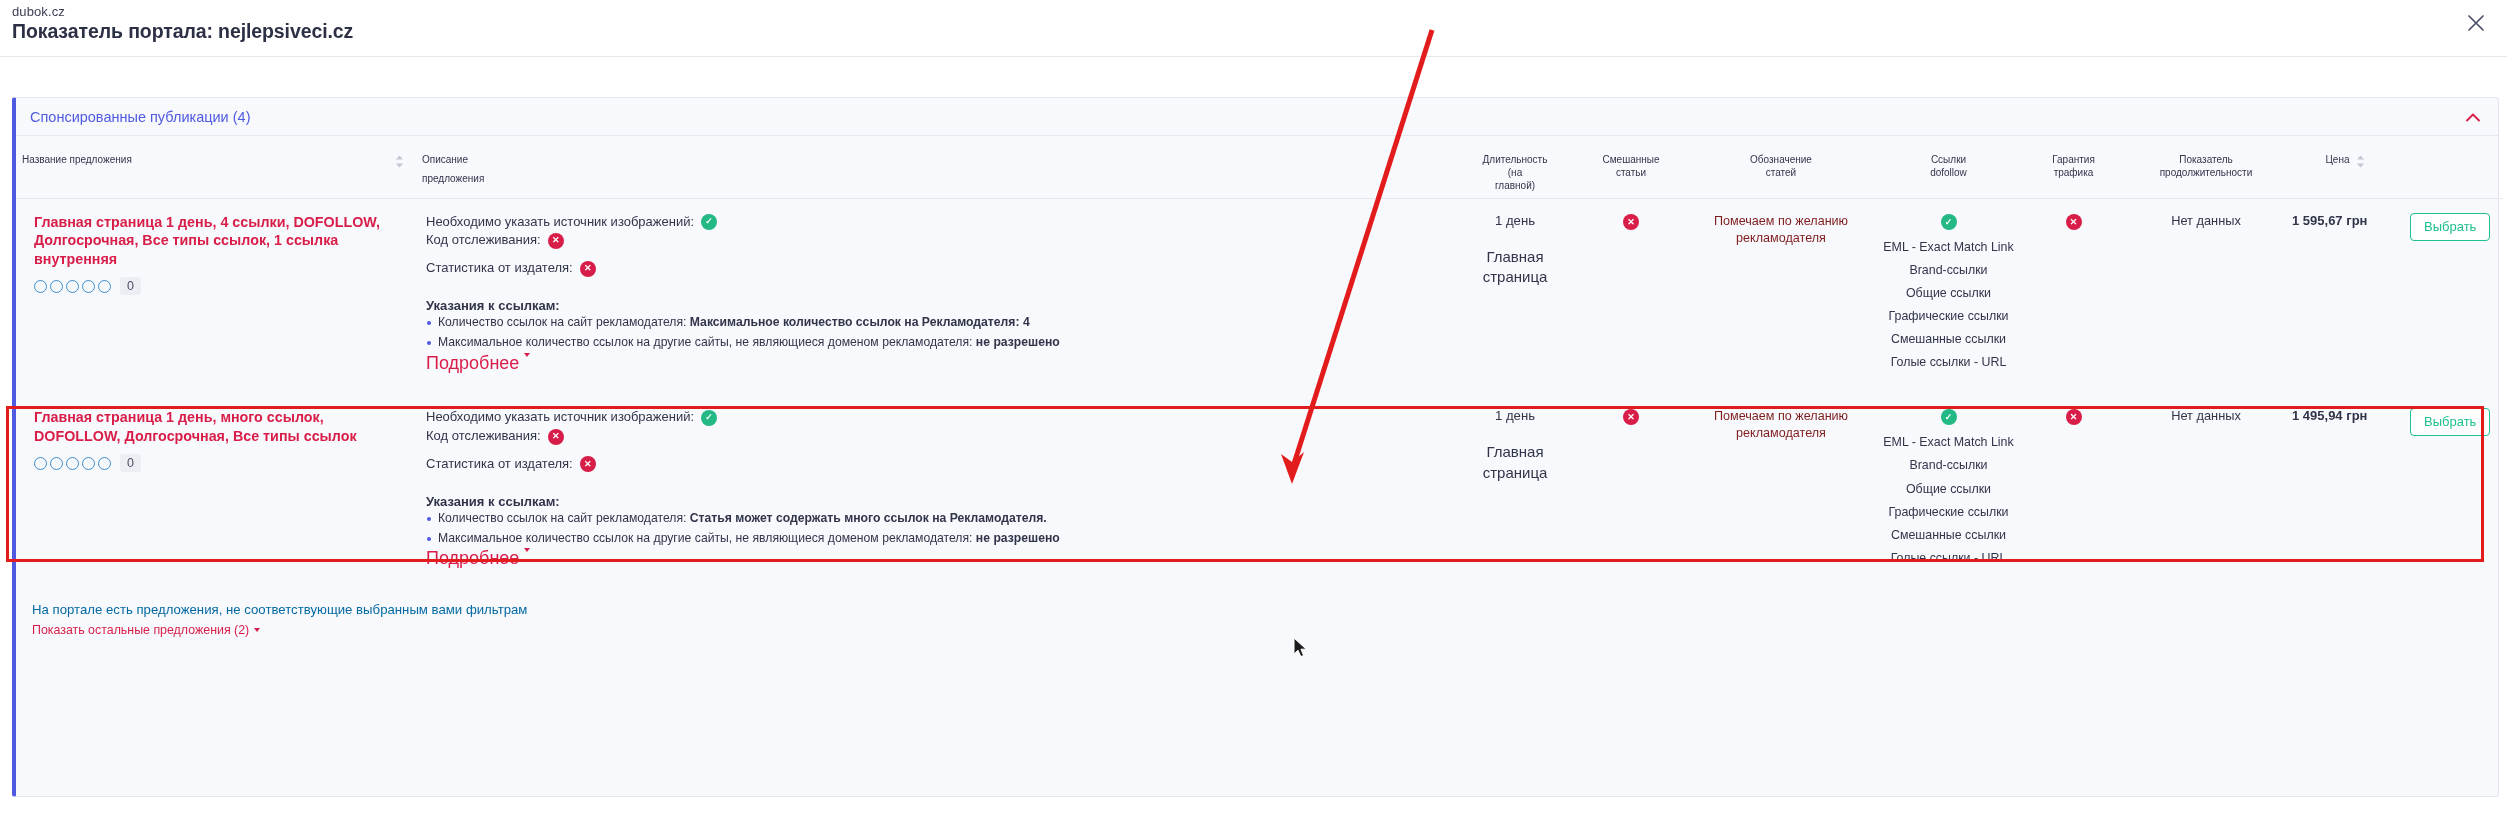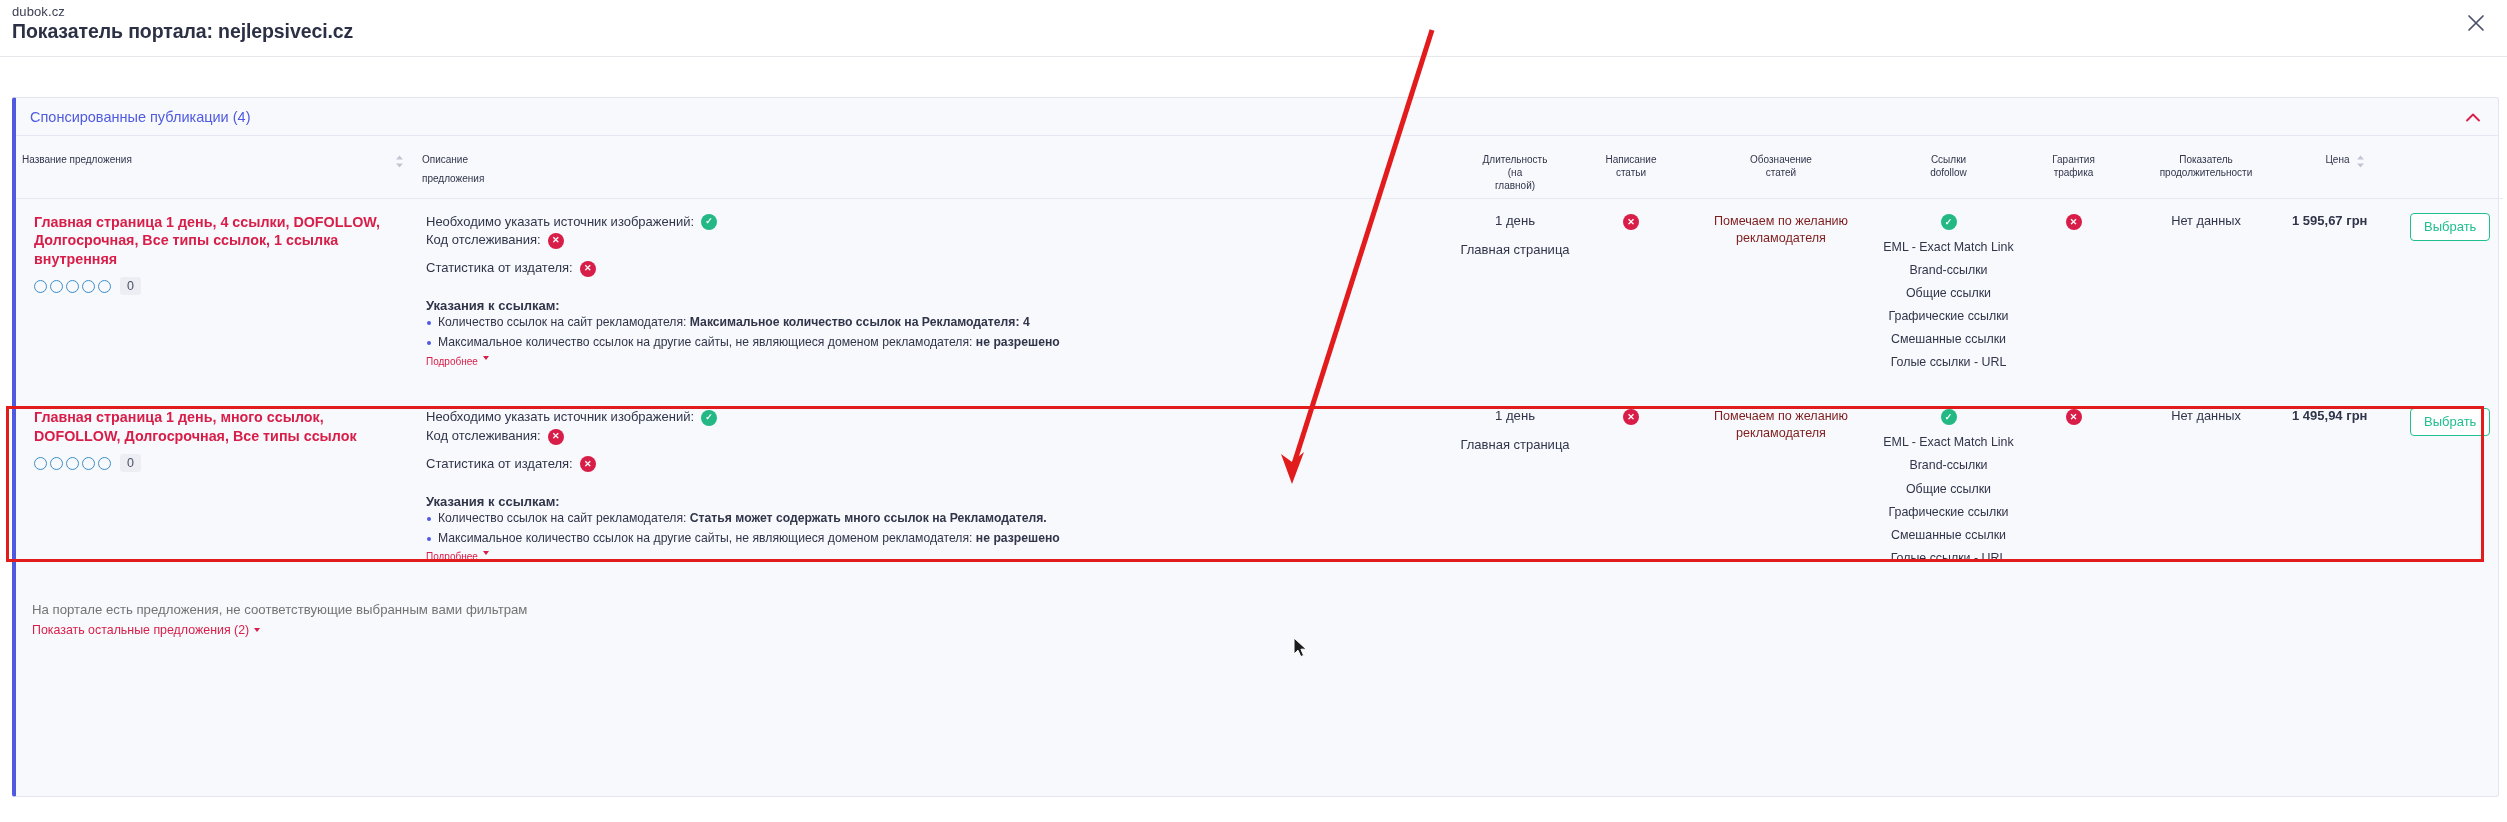--- a/index.html
+++ b/index.html
@@ -114,60 +114,60 @@
     position:relative; font-size: 12.2px; color:#31354a;
     padding-left: 12px; line-height: 1.62;
   }
   ul.bullets li::before {
     content:""; position:absolute; left: 1px; top: 8px;
     width: 4px; height: 4px; border-radius:50%; background:#4f5ae0;
   }
   ul.bullets li b { font-weight: 700; }
   .more-link {
     display:inline-flex; align-items:flex-start; gap: 5px;
-    font-size: 10px; color:#d81e48; margin-top: 0; cursor:pointer;
+    font-size: 18px; color:#d81e48; margin-top: 0; cursor:pointer;
   }
   .caret-dn {
     width:0;height:0;border-left:3.5px solid transparent;border-right:3.5px solid transparent;
     border-top:4px solid #d81e48;
   }
 
   
   .b-yes, .b-no {
     width: 16px; height: 16px; border-radius: 50%;
     display:inline-flex; align-items:center; justify-content:center;
     color:#fff; font-size: 9px; font-weight:700; flex:0 0 auto;
   }
   .b-yes { background:#23b884; }
   .b-no  { background:#d81e48; }
 
   .c-center { text-align:center; }
   .dur-main { font-size: 13.2px; color:#31354a; }
-  .dur-sub  { font-size: 13px; color:#31354a; line-height:1.35; margin-top: 13px; }
+  .dur-sub  { font-size: 15px; color:#31354a; line-height:1.35; margin-top: 19px; }
   .mark-txt { font-size: 12.6px; color:#7f1d1d; line-height: 1.35; }
   .dofo-list { margin-top: 10px; }
   .dofo-list div { font-size: 12.4px; color:#31354a; line-height: 1.22; margin-bottom: 8px; }
   .nodata { font-size: 12.8px; color:#31354a; }
   .price { font-size: 14.4px; font-weight: 700; color:#222638; text-align:left; padding-right: 4px; }
   .act-cell { text-align: right; padding-right: 14px !important; margin-top: 28px; }
   .choose-btn {
     display:inline-block; border:1px solid #1fbf8f; border-radius: 4px;
     color:#1fbf8f; background:#fff; font-size: 13px;
     padding: 5px 13px 6px; cursor:pointer; font-family:"Liberation Sans", sans-serif;
   }
 
   
   .hl-box {
     position:absolute; left: 6px; top: 406px; width: 2478px; height: 156px;
     border: 3px solid #e21c1c; pointer-events:none; z-index: 6;
   }
 
   
   .panel-foot { padding: 12px 0 0 16px; }
-  .foot-main { font-size: 13.2px; color:#737373; }
+  .foot-main { font-size: 13.2px; color:#0369a1; }
   .foot-link {
     display:inline-flex; align-items:center; gap:5px;
     font-size: 12.4px; color:#d81e48; margin-top: 6px; cursor:pointer;
   }
 
   
   .arrow-svg { position:absolute; left:0; top:0; width:2507px; height:822px; pointer-events:none; z-index: 20; }
 
   
   .cursor { position:absolute; left: 1293px; top: 637px; z-index: 25; }
@@ -228,21 +228,21 @@
               <span>Описание</span>
               <span>предложения</span>
             </div>
           </th>
           <th>
             <div>Длительность</div>
             <div>(на</div>
             <div>главной)</div>
           </th>
           <th>
-            <div>Написание</div>
+            <div>Смешанные</div>
             <div>статьи</div>
           </th>
           <th>
             <div>Обозначение</div>
             <div>статей</div>
           </th>
           <th>
             <div>Ссылки</div>
             <div>dofollow</div>
           </th>

